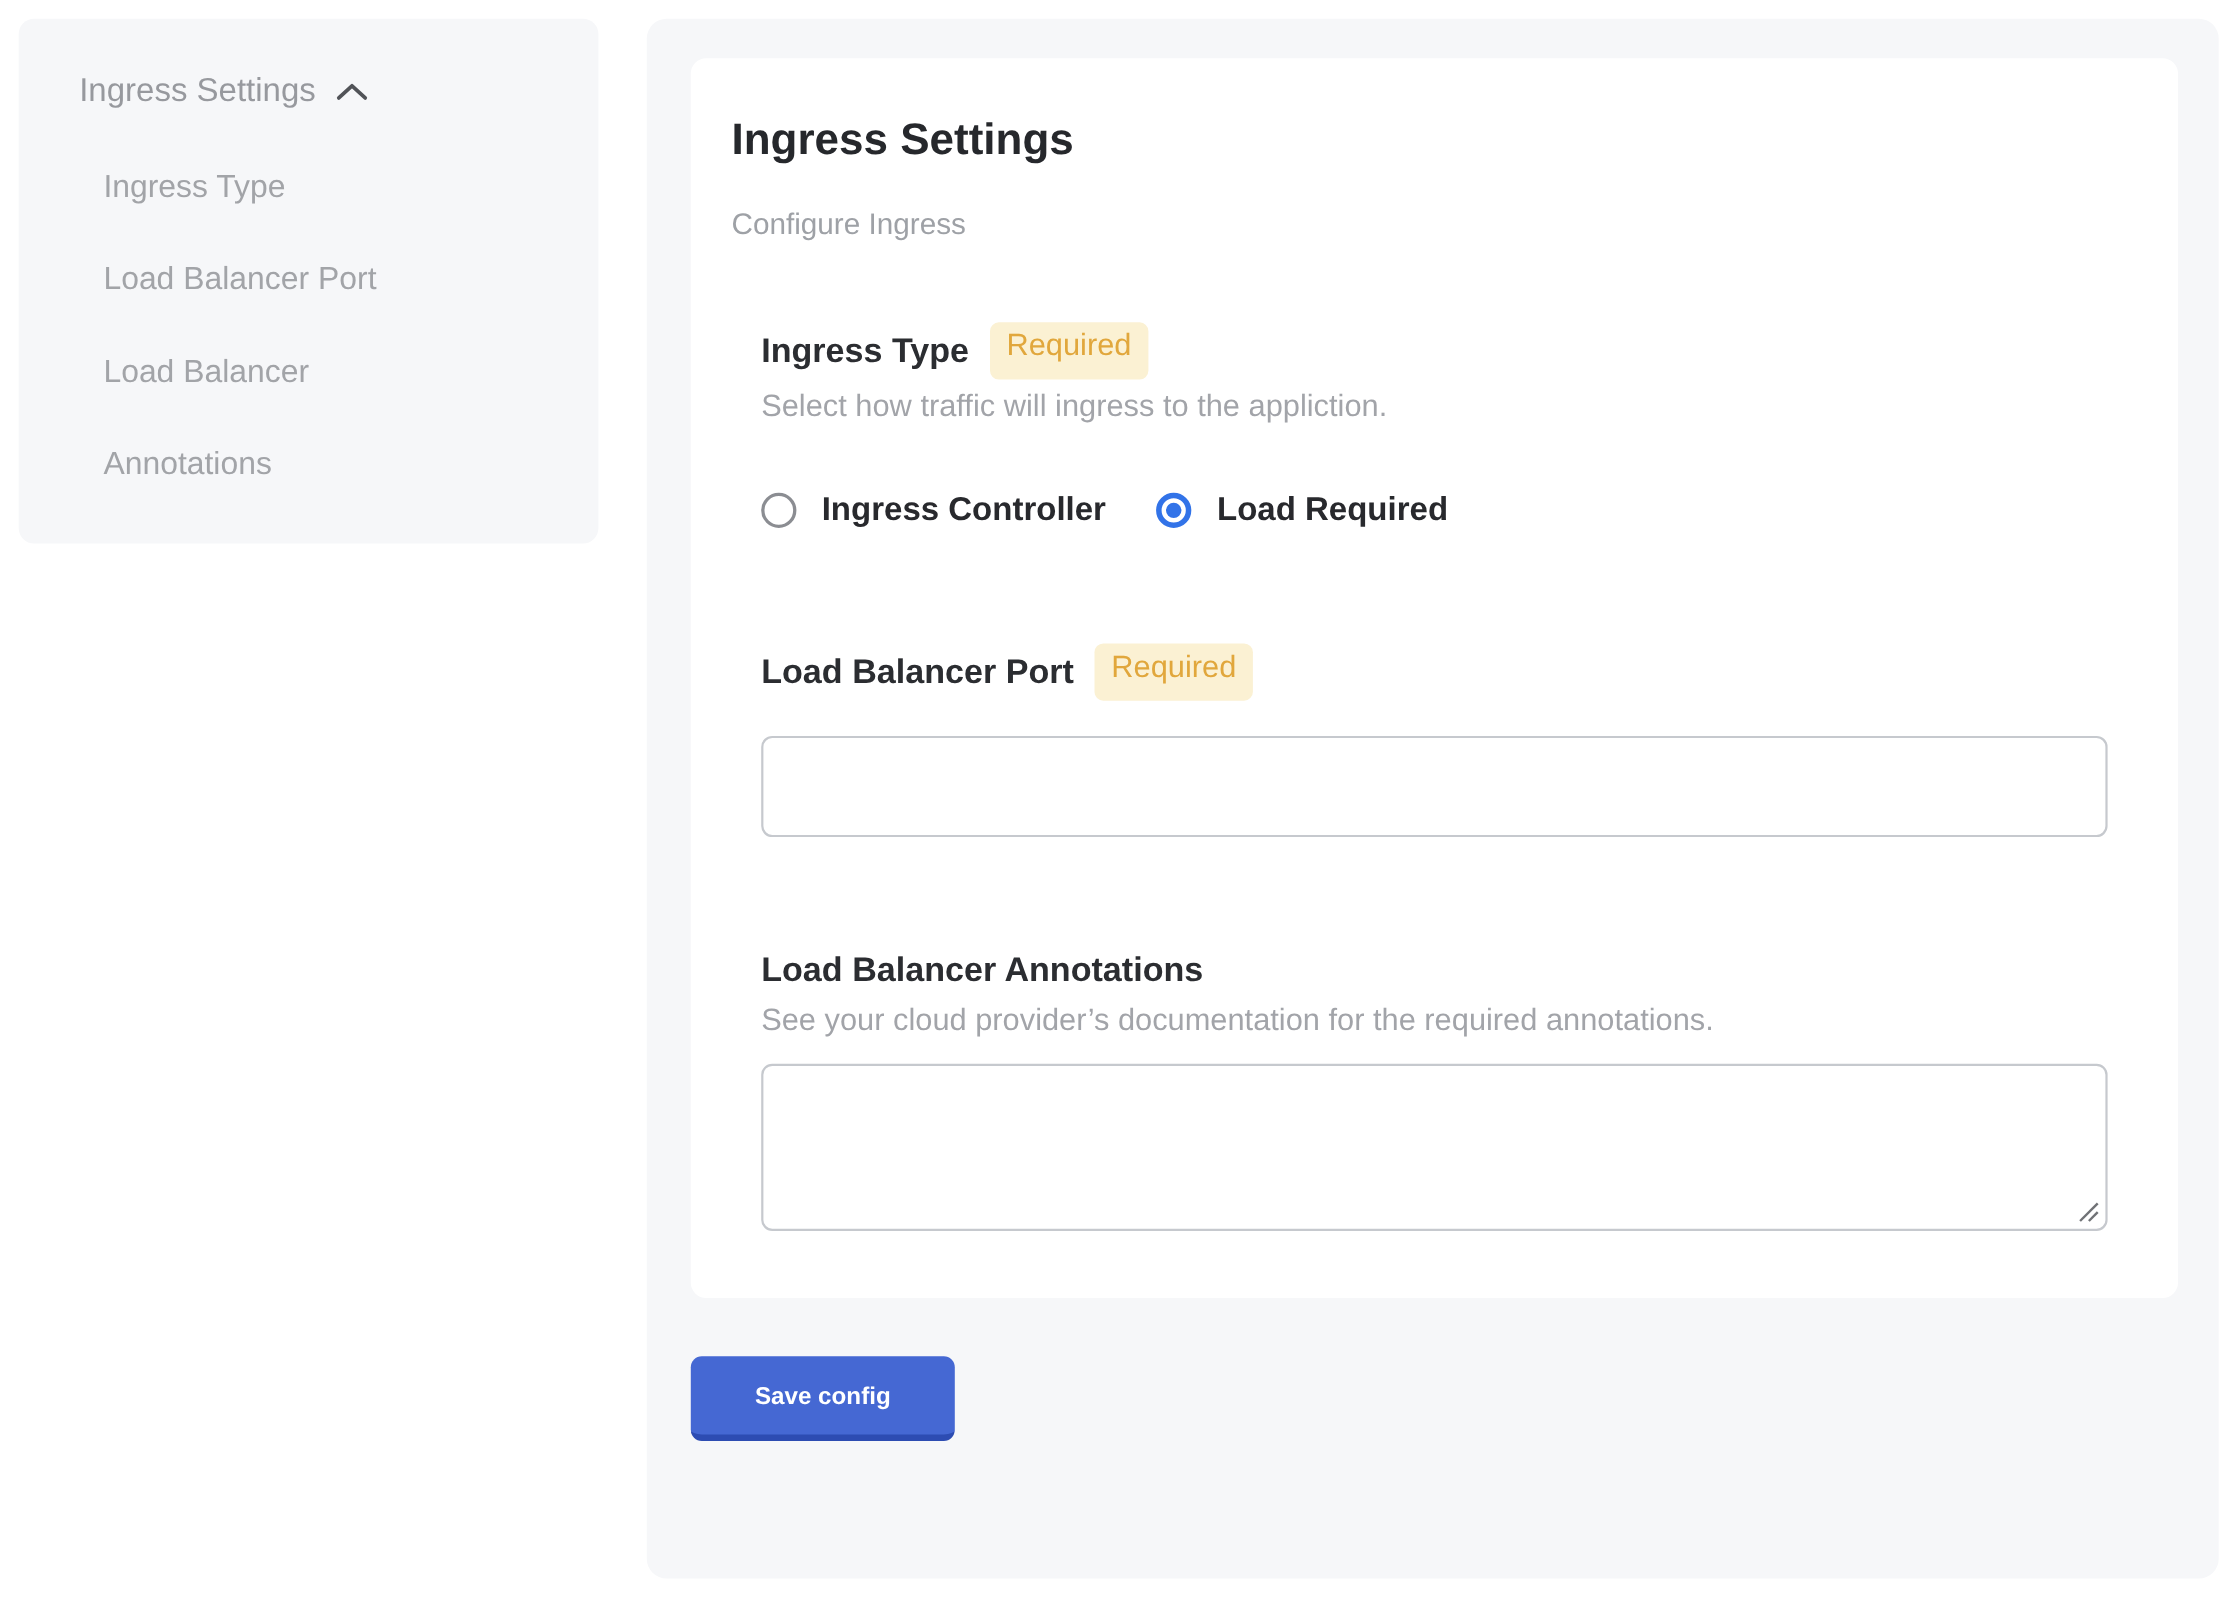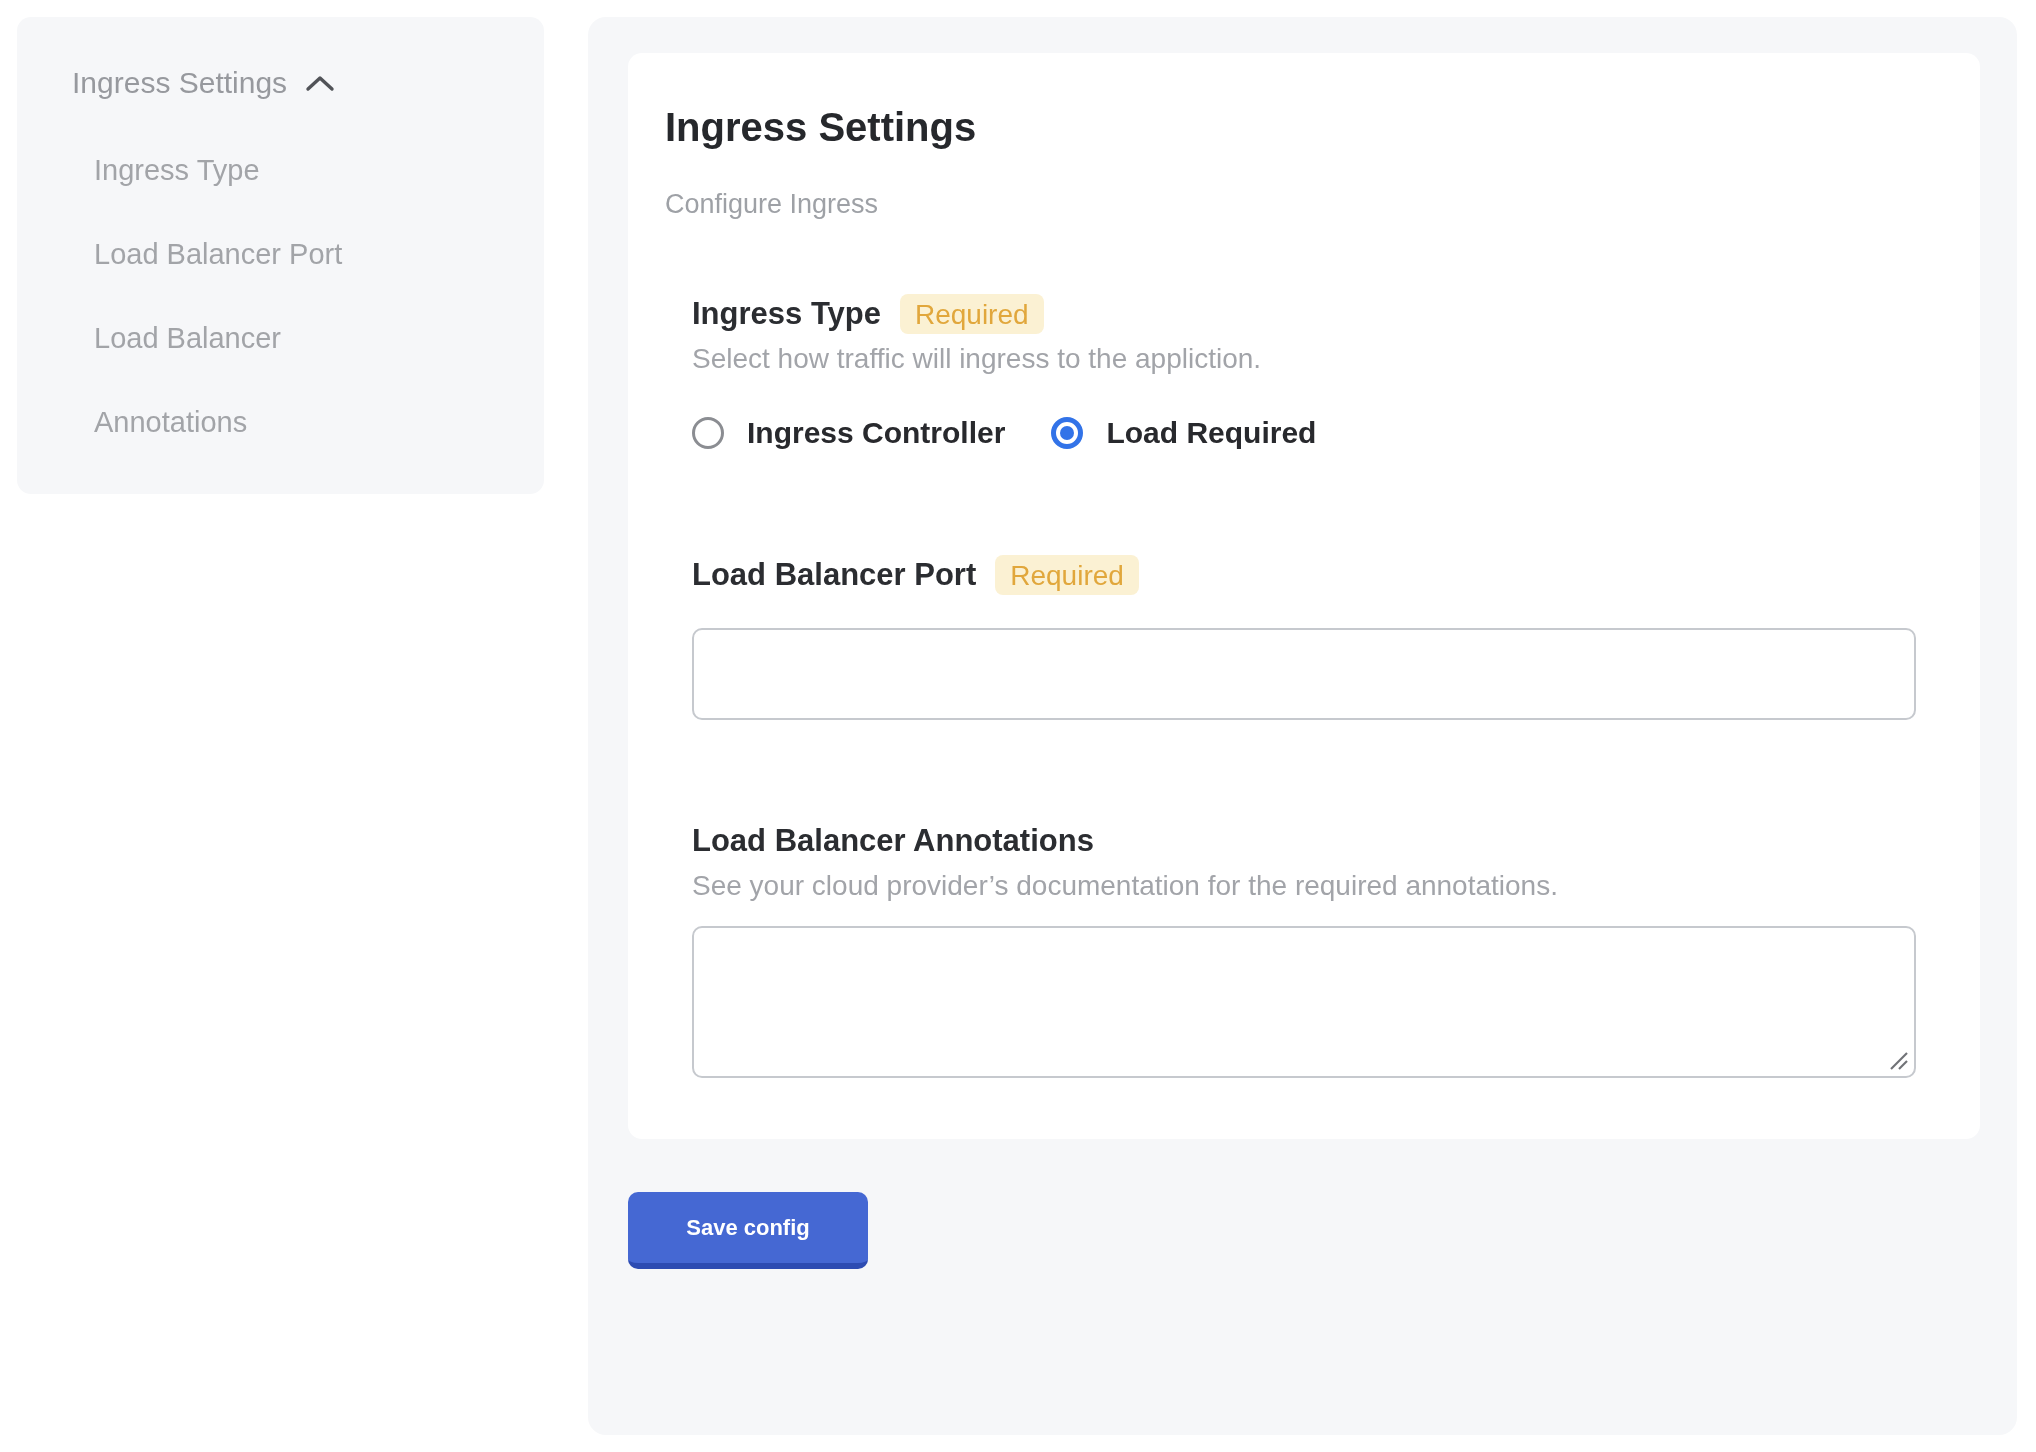--- a/index.html
+++ b/index.html
@@ -71,30 +71,30 @@
   .section-head { display: flex; align-items: center; gap: 19px; }
   .section-title {
     font-size: 31px; font-weight: 700;
     color: #2b2d31; line-height: 42px;
   }
   .badge {
     font-size: 28px; line-height: 38px;
     color: #e1a73c;
     background: #fbf1d3;
     border-radius: 8px;
-    padding: 2px 15px 0;
+    padding: 2px 15px 12px;
   }
   .desc {
     margin-top: 6px;
     font-size: 28px; line-height: 36px;
     color: #a2a4a9;
   }
 
   
-  .radio-row { margin-top: 39px; display: flex; align-items: center; gap: 46px; }
+  .radio-row { margin-top: 60px; display: flex; align-items: center; gap: 46px; }
   .radio-option { display: flex; align-items: center; gap: 23px; cursor: pointer; }
   .radio {
     width: 32px; height: 32px; border-radius: 50%;
     box-sizing: border-box;
     border: 3px solid #8b8d92;
     background: #fff;
     flex: 0 0 auto;
   }
   .radio.selected {
     border: 5px solid #3273e8;

